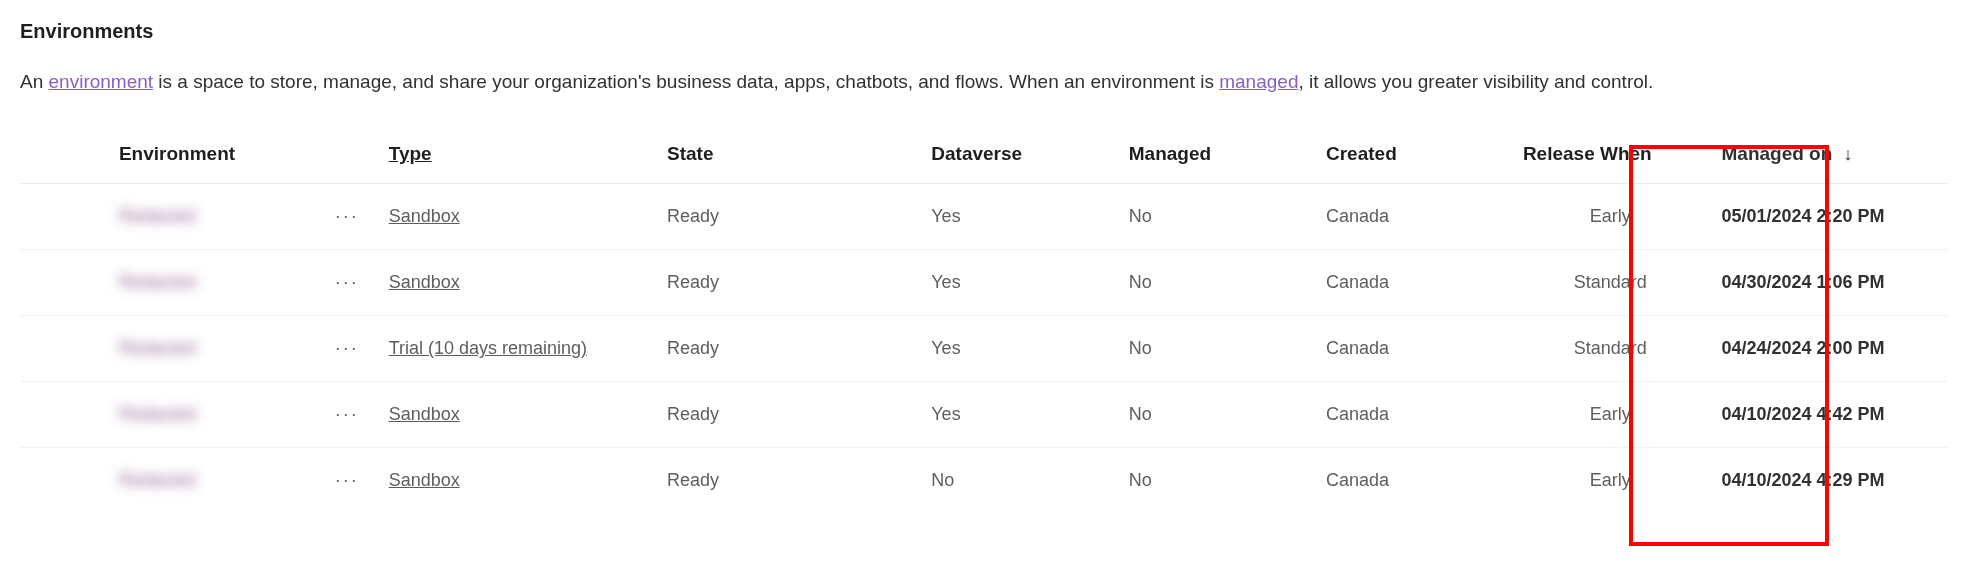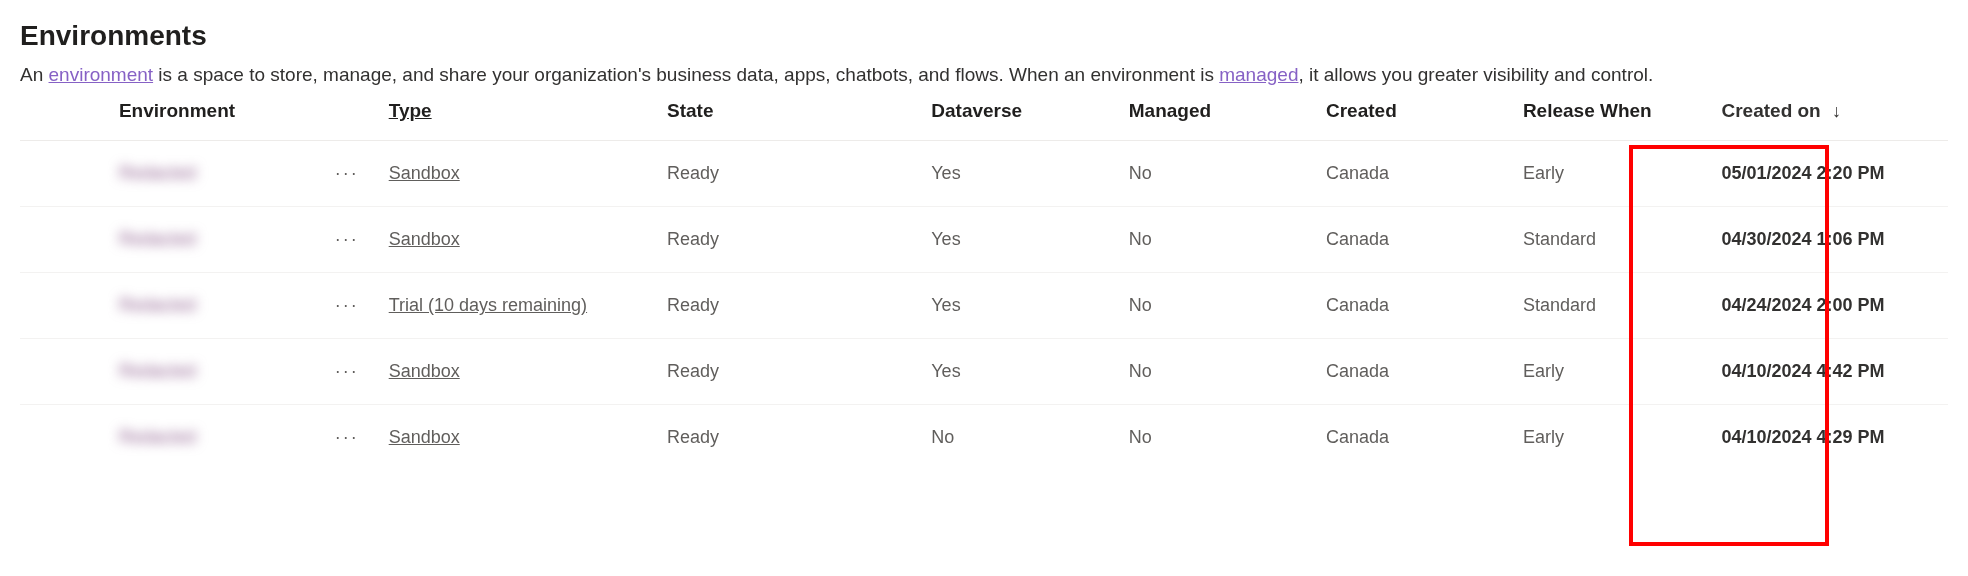--- a/index.html
+++ b/index.html
@@ -6,28 +6,29 @@
     body {
       font-family: "Segoe UI", -apple-system, BlinkMacSystemFont, sans-serif;
       background: #ffffff;
       color: #323130;
       width: 1968px;
       height: 576px;
       padding: 20px 20px 0 20px;
       position: relative;
     }
     .page-title {
-      font-size: 28px;
+      font-size: 20px;
       font-weight: 600;
       color: #201f1e;
-      margin-bottom: 12px;
+      margin-bottom: 28px;
     }
     .intro-text {
       font-size: 19px;
       color: #323130;
+      margin-bottom: 36px;
     }
     .intro-text a {
       color: #8661c5;
       text-decoration: underline;
     }
     .env-table {
       width: 100%;
       border-collapse: collapse;
     }
     .env-table thead th {
@@ -51,21 +52,21 @@
       border-bottom: none;
     }
     .col-checkbox { width: 60px; }
     .col-env { width: 240px; padding-left: 40px !important; }
     .col-actions { width: 60px; text-align: center; }
     .col-type { width: 280px; text-decoration: underline; }
     .col-state { width: 270px; }
     .col-dataverse { width: 200px; }
     .col-managed { width: 200px; }
     .col-region { width: 200px; }
-    .col-release { width: 200px; }
+    .col-release { width: 200px; text-align: center; }
     .col-created { width: 240px; color: #323130 !important; font-weight: 700; }
     .env-table thead th.col-created { font-weight: 600; }
     .blurred {
       filter: blur(6px);
       color: #a8708f;
       display: inline-block;
     }
     .more-btn {
       background: none;
       border: none;
@@ -110,21 +111,21 @@
       <th class="col-checkbox"></th>
       <th class="col-env">Environment</th>
       <th class="col-actions"></th>
       <th class="col-type">Type</th>
       <th class="col-state">State</th>
       <th class="col-dataverse">Dataverse</th>
       <th class="col-managed">Managed</th>
       <th class="col-region">Created</th>
       <th class="col-release">Release When</th>
       <th class="col-created">
-        <span>Created on</span>
+        <span>Managed on</span>
         <span class="sort-arrow">↓</span>
       </th>
     </tr>
   </thead>
   <tbody id="table-body">
   <tr>
         <td class="col-checkbox"></td>
         <td class="col-env"><a class="blurred env-link">Redacted</a></td>
         <td class="col-actions"><button class="more-btn">···</button></td>
         <td class="col-type">Sandbox</td>

